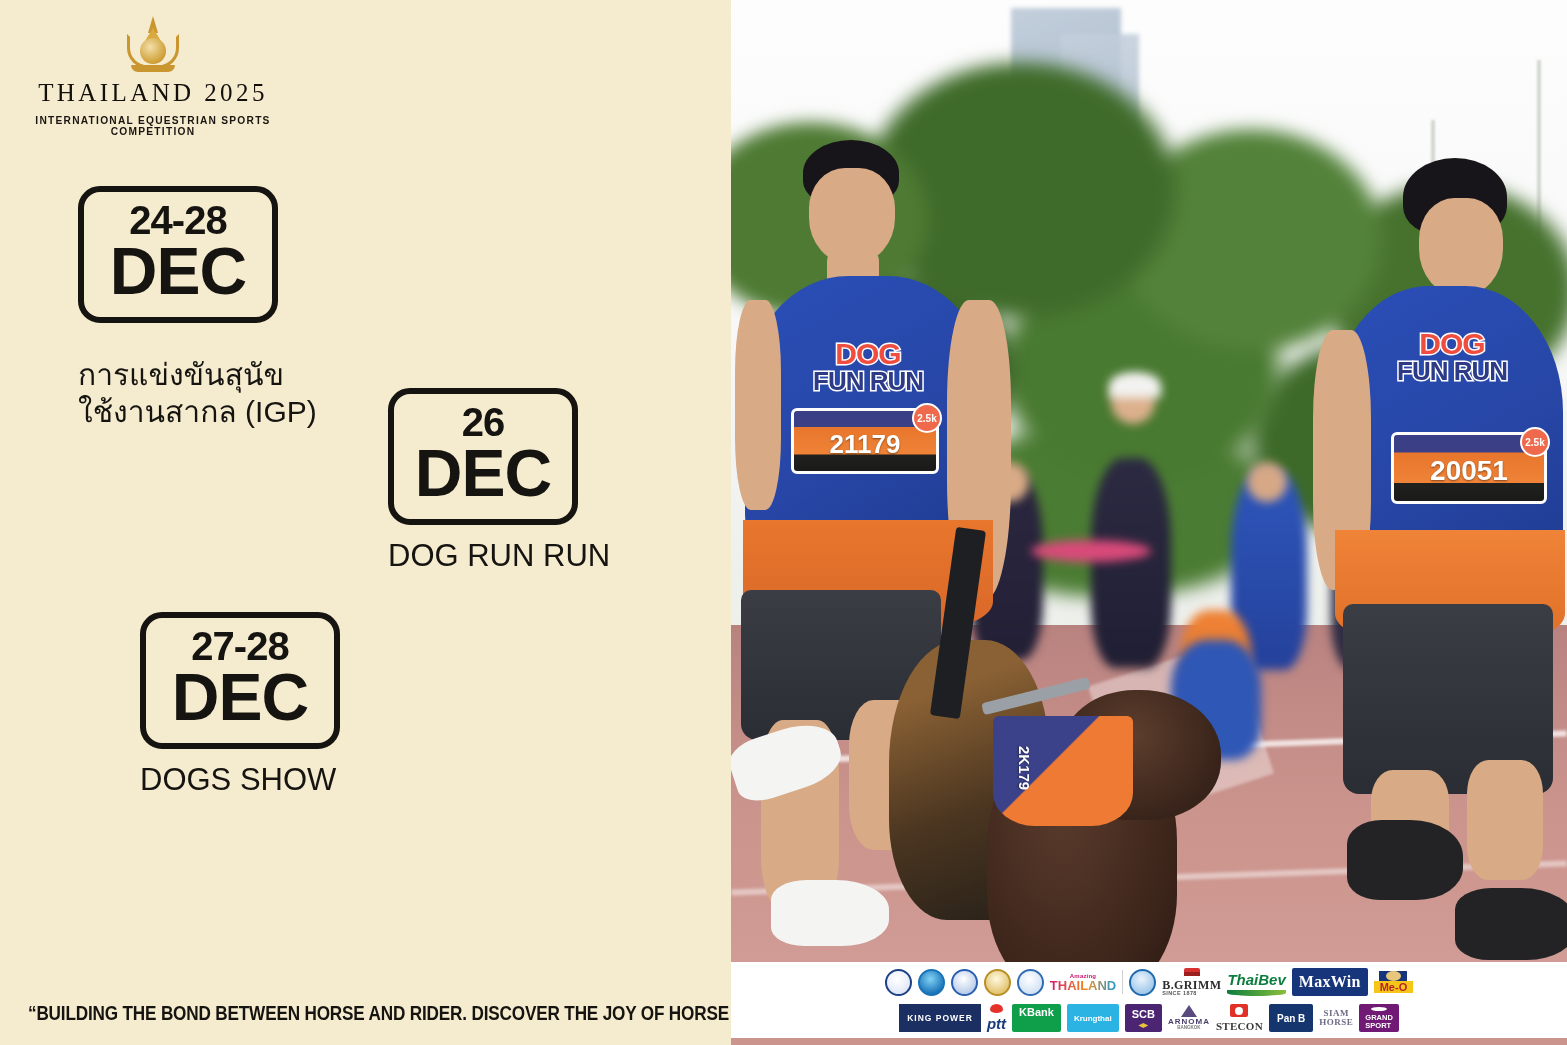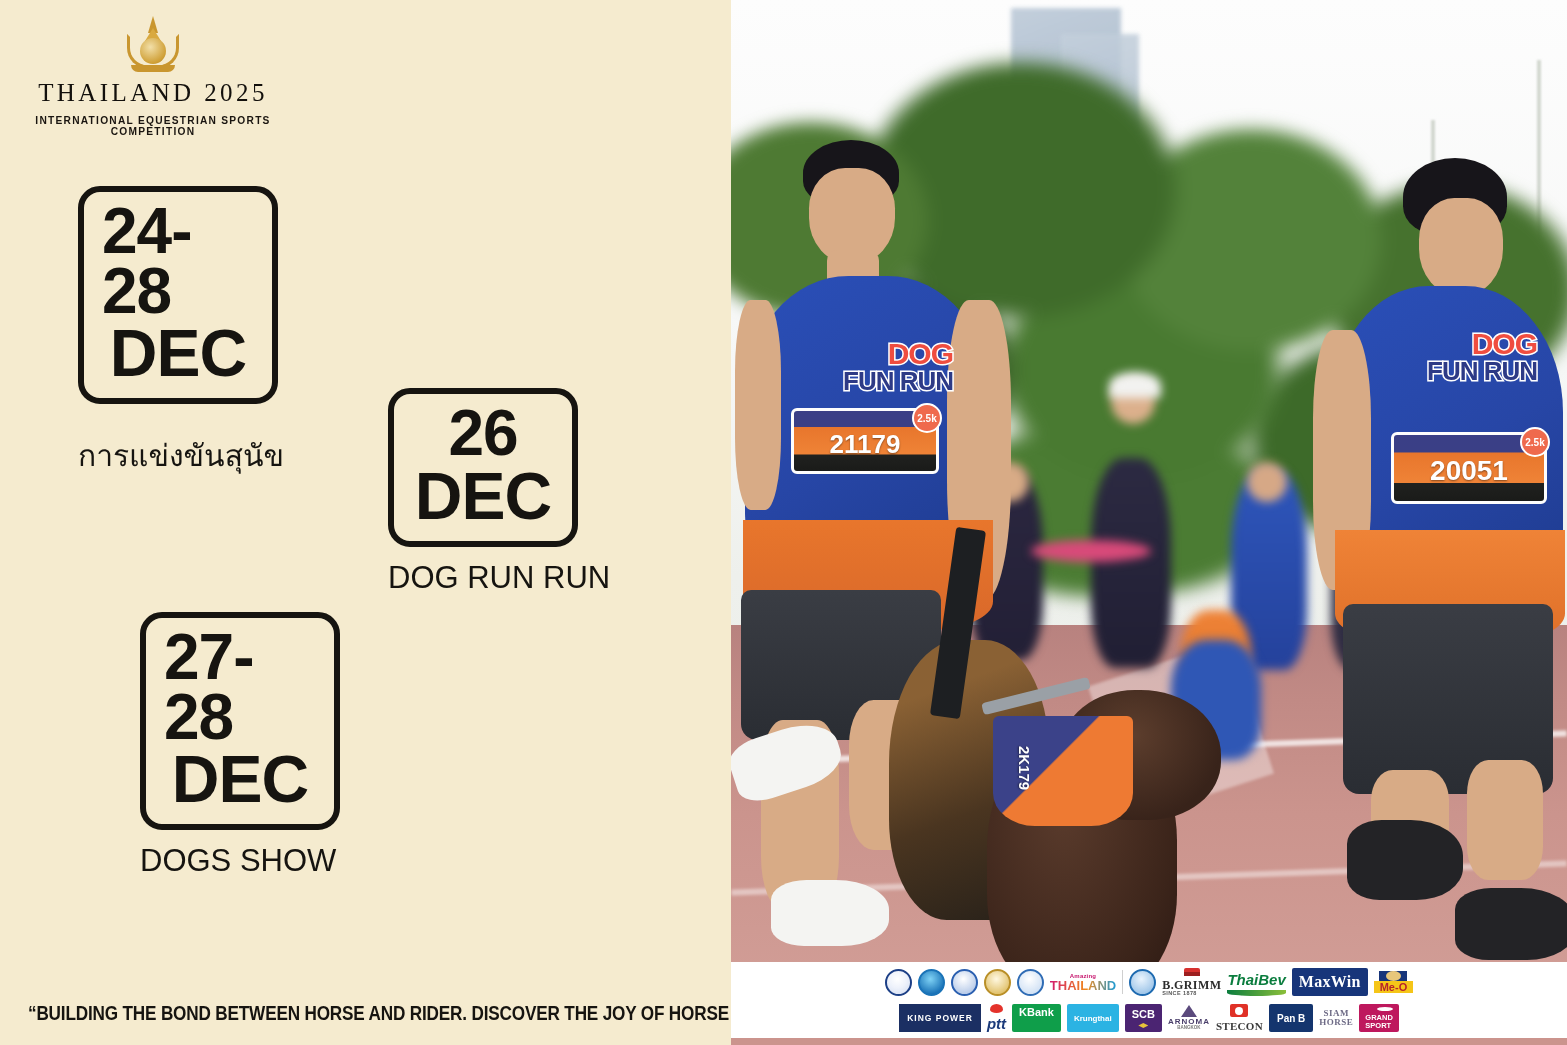--- a/index.html
+++ b/index.html
@@ -113,21 +113,21 @@
     border-radius: 22px;
     display: flex;
     flex-direction: column;
     align-items: center;
     justify-content: center;
     padding: 10px 18px 14px 18px;
     color: #161410;
     line-height: 0.93;
   }
   .date-box .day {
-    font-size: 64px;
+    font-size: 40px;
     font-weight: 700;
     letter-spacing: -1px;
   }
   .date-box .mon {
     font-size: 66px;
     font-weight: 700;
     letter-spacing: -1px;
     margin-top: 2px;
   }
   .event-label {
@@ -247,21 +247,21 @@
   .bib-badge {
     position: absolute; right: -6px; top: -8px;
     width: 30px; height: 30px; border-radius: 50%;
     background: #ef6a4d; color: #fff;
     font-size: 10px; font-weight: 700;
     display: flex; align-items: center; justify-content: center;
     border: 2px solid #fff;
   }
   .shirt-art {
     position: absolute;
-    text-align: right;
+    text-align: center;
     line-height: .95;
     font-weight: 800;
     letter-spacing: -1px;
   }
   .shirt-art .w1 { color: #ef4d40; font-size: 30px; -webkit-text-stroke: 3px #fff; paint-order: stroke fill; }
   .shirt-art .w2 { color: #2d3a86; font-size: 26px; -webkit-text-stroke: 3px #fff; paint-order: stroke fill; }
   .shoe { position: absolute; background: #f4f4f2; border-radius: 30% 45% 40% 28%; }
   .shoe.dark { background: #232326; }
 
   .dog-body {
@@ -363,21 +363,21 @@
   .sp-arnoma { display:flex;flex-direction:column;align-items:center;line-height:1;color:#4a3f6b; }
   .sp-arnoma .tri { width:0;height:0;border-left:8px solid transparent;border-right:8px solid transparent;border-bottom:12px solid #5b4a7d; }
   .sp-arnoma .n { font-size:8px; letter-spacing:1px; margin-top:1px; }
   .sp-arnoma .s { font-size:4.5px; color:#7a7a7a; }
   .sp-stecon { display:flex;align-items:center;gap:3px; }
   .sp-stecon .sq { width:18px;height:14px;background:#e03127;border-radius:2px;display:flex;align-items:center;justify-content:center; }
   .sp-stecon .sq i { width:8px;height:8px;border-radius:50%;background:#fff;display:block; }
   .sp-stecon .n { color:#3b3b3b; font-size:11px; font-weight:800; letter-spacing:.3px;font-family:Liberation Serif, serif; }
   .sp-panb { background:#14356e; color:#fff; padding:4px 8px; font-size:10px; border-radius:2px; }
   .sp-siam { display:flex;flex-direction:column;align-items:center;line-height:1.05;color:#6e6b86;font-family:"Liberation Serif",serif;font-size:9px;letter-spacing:.5px; }
-  .sp-grand { background:#be185d; color:#fff; padding:3px 6px; font-size:7.5px; display:flex;align-items:flex-end;gap:3px;border-radius:2px; }
+  .sp-grand { background:#701a75; color:#fff; padding:3px 6px; font-size:7.5px; display:flex;align-items:center;gap:3px;border-radius:2px; }
   .sp-grand .ell { width:16px;height:10px;border-radius:50%;background:#fff;display:block; }
   .sp-grand .g { line-height:1; }
   .track-strip {
     position: absolute; left: 0; top: 1038px;
     width: 836px; height: 7px;
     background: #cb948d;
   }
 </style>
 </head>
 <body>
@@ -399,20 +399,21 @@
       <div class="logo-tag">INTERNATIONAL EQUESTRIAN SPORTS COMPETITION</div>
     </div>
 
     <div class="event" id="event-igp">
       <div class="date-box">
         <div class="day">24-28</div>
         <div class="mon">DEC</div>
       </div>
       <div class="event-label thai">
         <div>การแข่งขันสุนัข</div>
+        <div>ใช้งานสากล (IGP)</div>
       </div>
     </div>
 
     <div class="event" id="event-run">
       <div class="date-box">
         <div class="day">26</div>
         <div class="mon">DEC</div>
       </div>
       <div class="event-label">DOG RUN RUN</div>
     </div>

